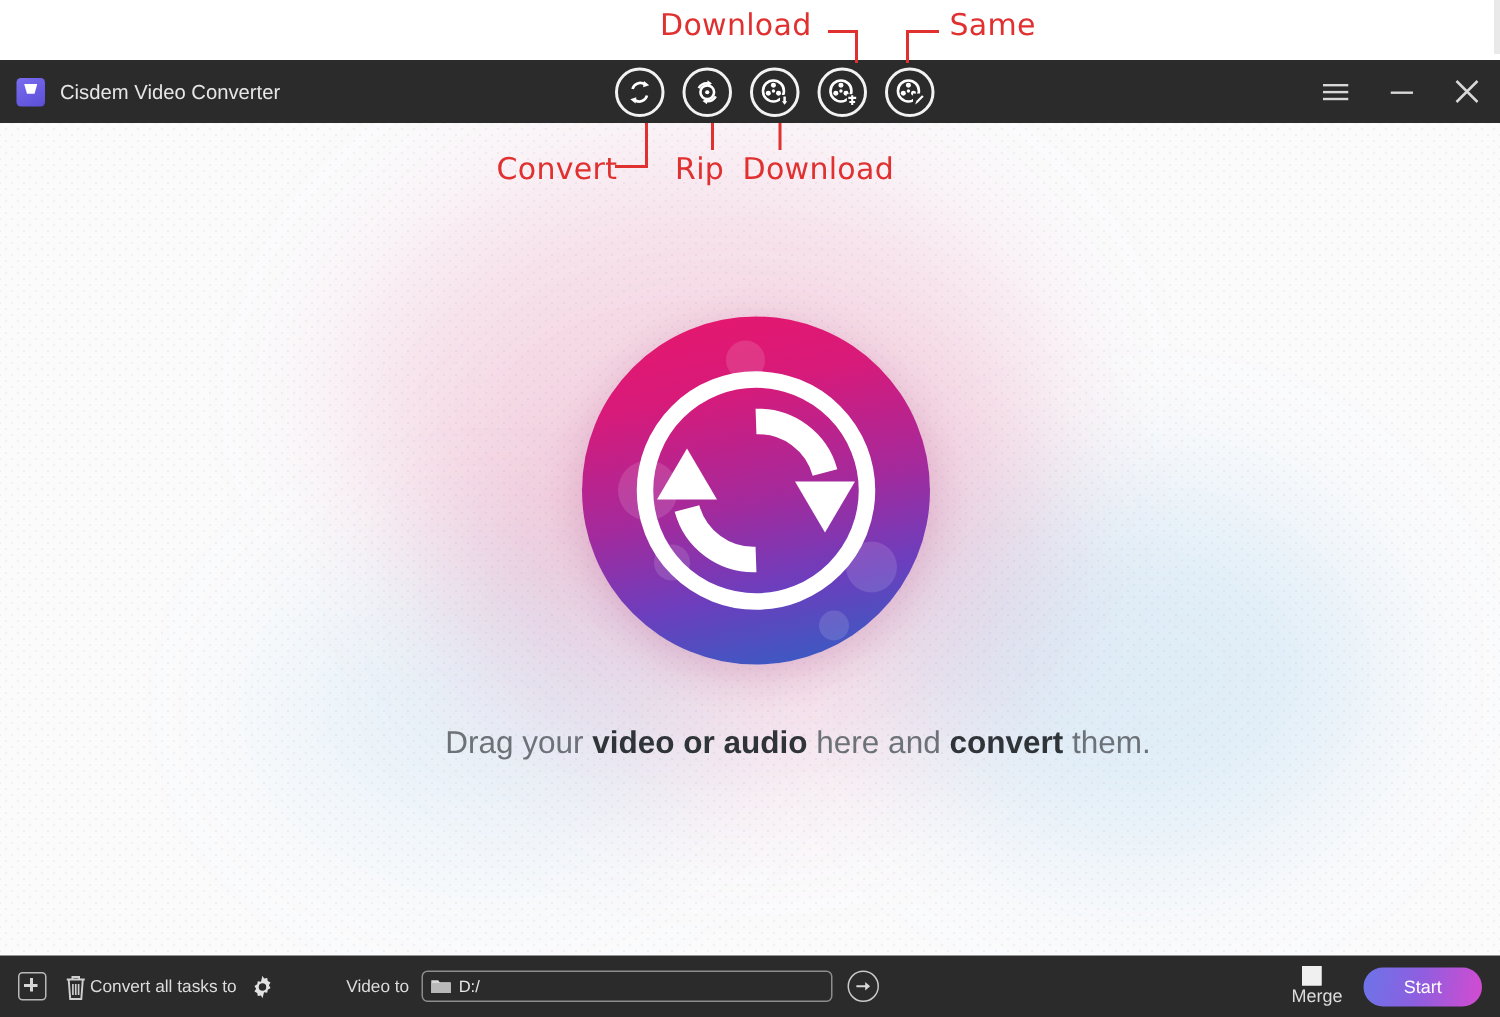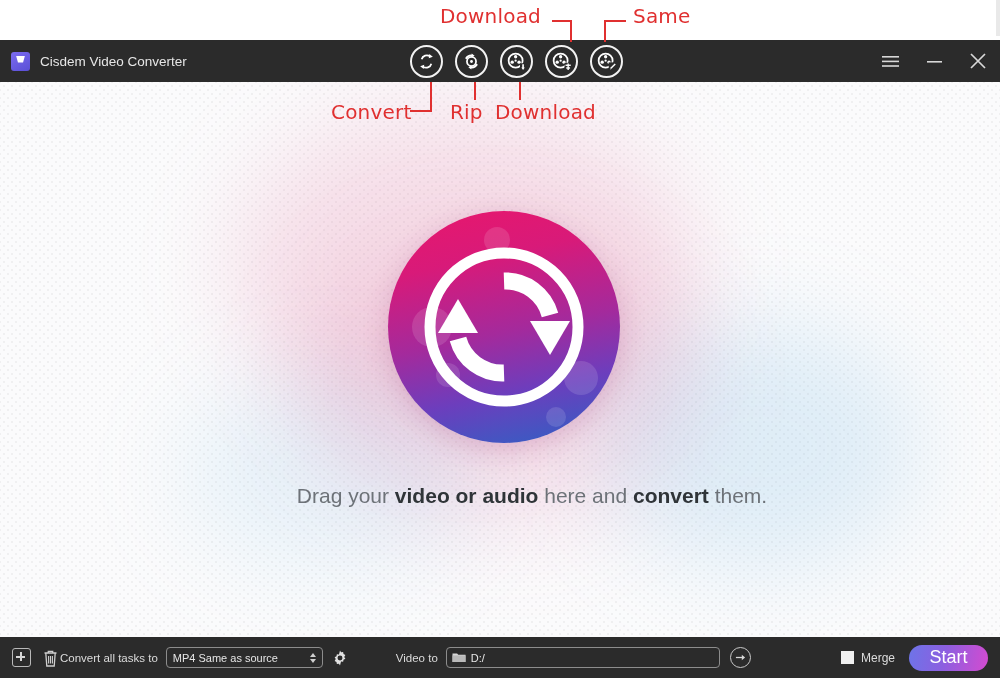--- a/index.html
+++ b/index.html
@@ -290,39 +290,40 @@
     align-items: center;
     justify-content: center;
     cursor: pointer;
   }
 
   .merge-wrap {
     margin-left: auto;
     display: flex;
     align-items: center;
     cursor: pointer;
+    flex-direction: column;
   }
   .merge-box {
     width: 11px; height: 11px;
     background: #f0f0f0;
     border: 1px solid #f0f0f0;
   }
   .merge-lbl { margin-left: 7px; color: #dcdcdc; font-size: 12px; }
 
   .start-btn {
     margin-left: 14px;
     margin-right: 12px;
     width: 79px; height: 26px;
     border-radius: 13px;
     background: linear-gradient(100deg, #6d74e8 0%, #8c5fe0 45%, #d44bd0 100%);
     display: flex;
     align-items: center;
     justify-content: center;
     color: #ffffff;
-    font-size: 18px;
+    font-size: 12px;
     cursor: pointer;
   }
 
   
   .edge-sliver {
     position: absolute;
     right: 0; top: 0;
     width: 4px; height: 36px;
     background: #e9e9e9;
     z-index: 45;
@@ -482,27 +483,20 @@
     <div class="bb-iconbtn" style="margin-left:10px;">
       <svg width="15" height="18" viewBox="0 0 15 18">
         <path d="M1.5 4 H13.5 M2.8 4 L3.8 17 H11.2 L12.2 4" fill="none" stroke="#cfcfcf" stroke-width="1.3"></path>
         <path d="M5.3 4 V2.3 H9.7 V4" fill="none" stroke="#cfcfcf" stroke-width="1.3"></path>
         <path d="M5.6 7 V14.4 M7.5 7 V14.4 M9.4 7 V14.4" stroke="#cfcfcf" stroke-width="1.1"></path>
       </svg>
     </div>
 
     <div class="bb-label lbl-convert-all">Convert all tasks to</div>
 
-    <div class="combo">
-      <div class="combo-val">MP4 Same as source</div>
-      <div class="combo-arrows">
-        <i class="up"></i>
-          <i class="dn"></i>
-      </div>
-    </div>
 
     <div class="gear">
       <svg width="16" height="16" viewBox="0 0 20 20">
         <path fill="#e2e2e2" d="M10 0.6 l1.3 2.3 2.6-0.5 0.5 2.6 2.3 1.3 -1.4 2.3 1.4 2.3 -2.3 1.3 -0.5 2.6 -2.6-0.5 L10 19.4 8.7 17.1 6.1 17.6 5.6 15 3.3 13.7 4.7 11.4 3.3 9.1 5.6 7.8 6.1 5.2 8.7 5.7 Z"></path>
         <circle cx="10" cy="10" r="3.1" fill="#2b2b2b"></circle>
       </svg>
     </div>
 
     <div class="bb-label lbl-saveto">Video to</div>
 

